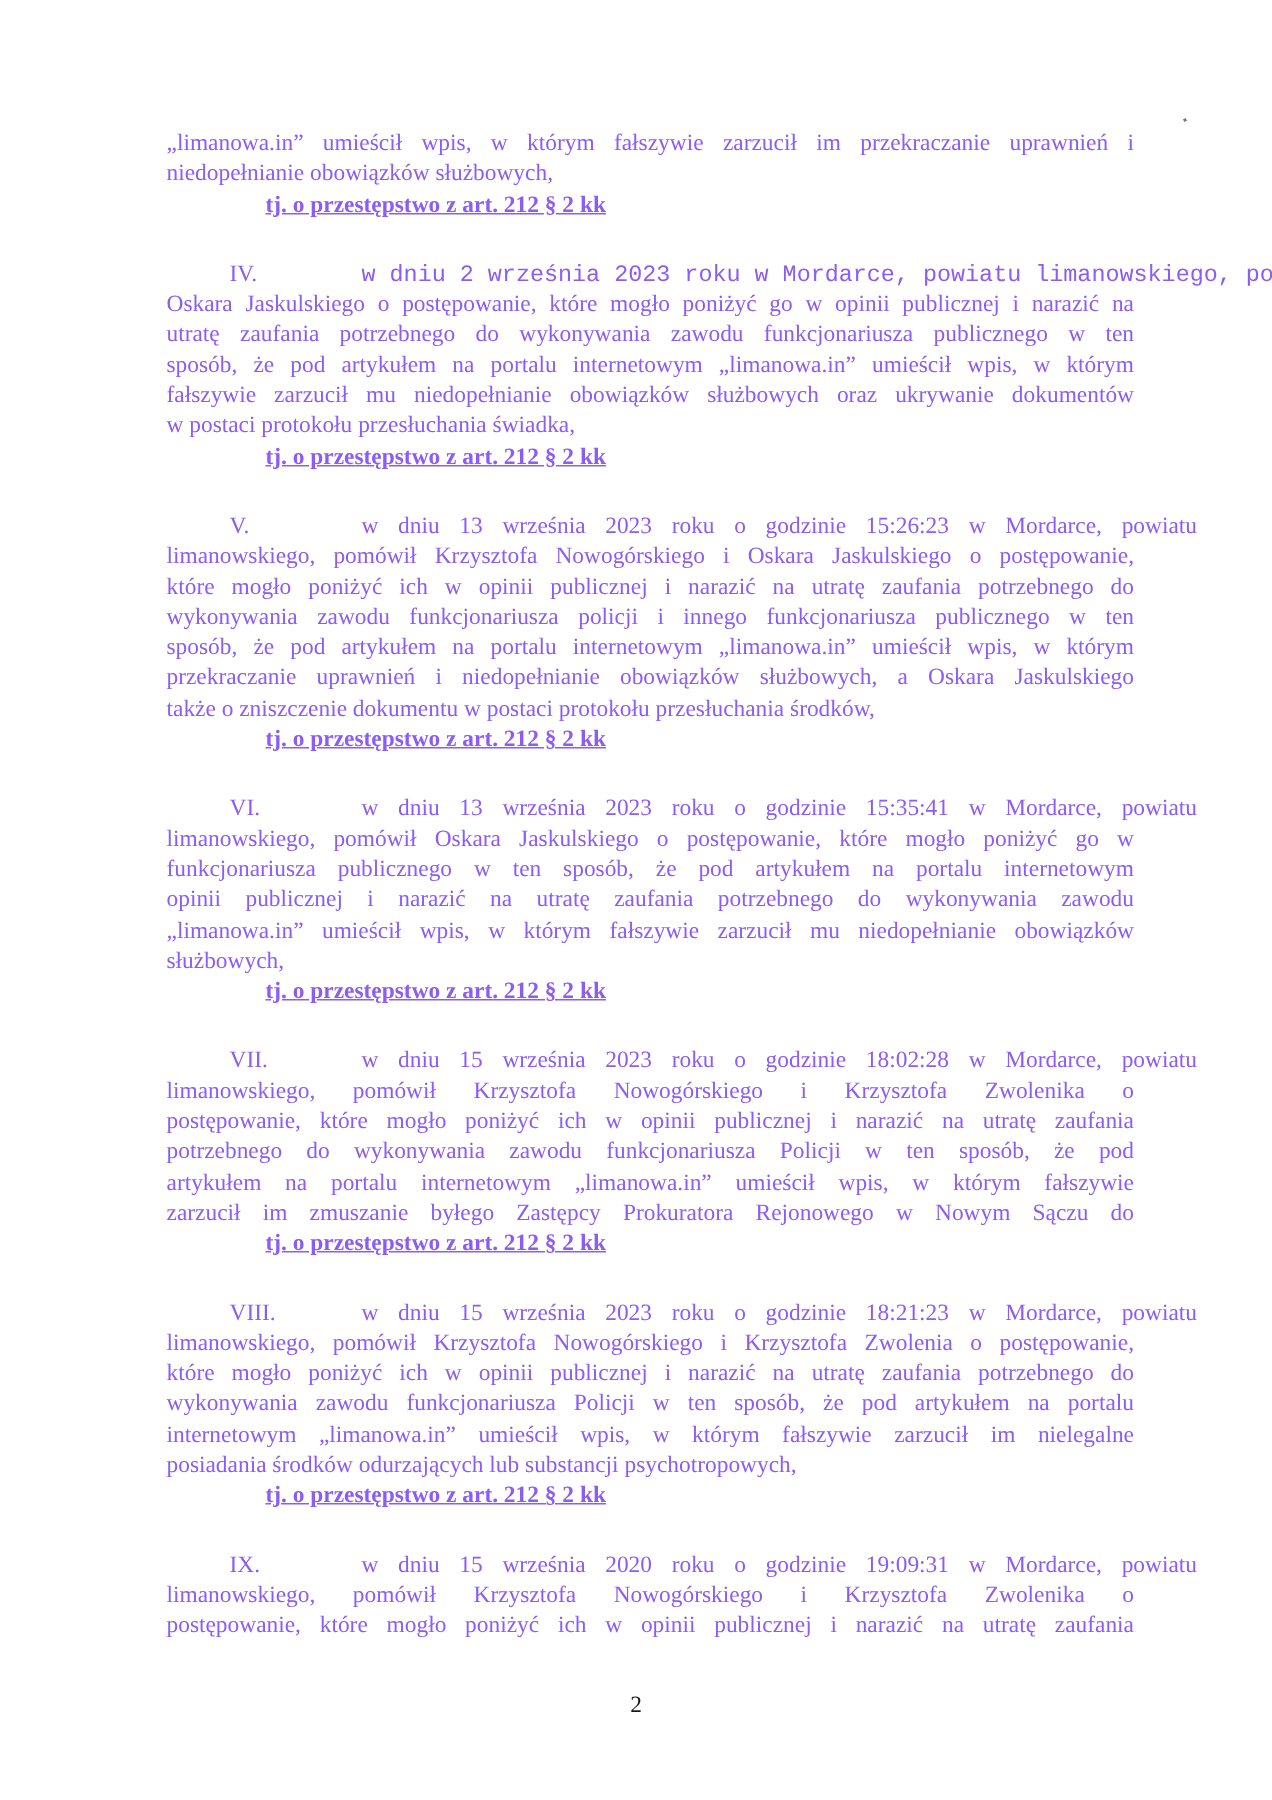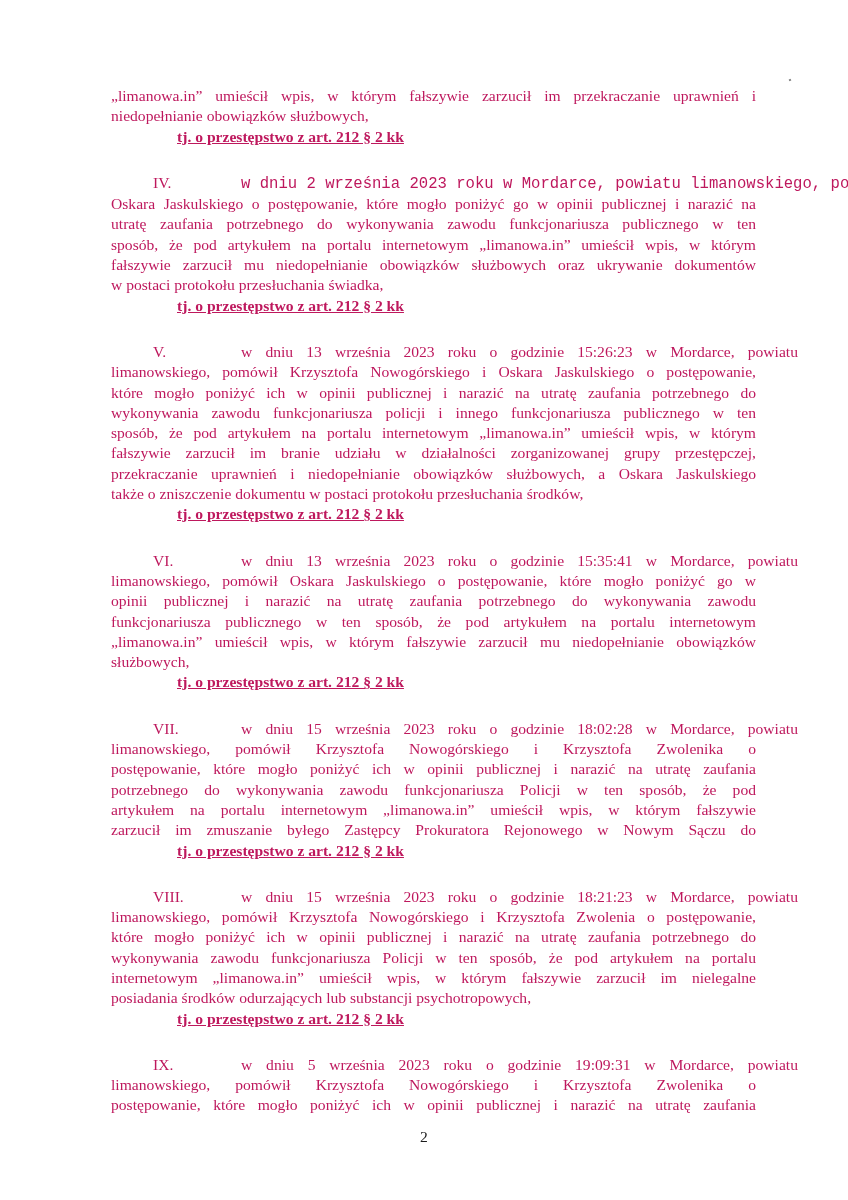--- a/index.html
+++ b/index.html
@@ -5,21 +5,21 @@
   html, body { margin: 0; padding: 0; background: #ffffff; }
   body { width: 848px; height: 1200px; position: relative; overflow: hidden; }
   .page {
     position: absolute;
     left: 111px;
     top: 86px;
     width: 645px;
     font-family: "Liberation Serif", serif;
     font-size: 15.6px;
     line-height: 20.3px;
-    color: #be185d;
+    color: #8b5cf6;
   }
   .para { text-align: justify; margin: 0; }
   .line { display: block; text-align: justify; text-align-last: justify; white-space: nowrap; }
   .line.last { text-align-last: left; }
   .num { display: inline-block; width: 88px; margin-left: 42px; }
   .charge {
     font-weight: bold;
     margin: 0 0 0 66px;
     line-height: 20.3px;
     text-decoration: underline;
@@ -66,32 +66,31 @@
   </div>
   <div class="charge">tj. o przestępstwo z art. 212 § 2 kk</div>
   <div class="gap"></div>
 
   <div class="para">
     <span class="line"><span class="num">V.</span><span style="display:inline-block;width:557px;text-align:justify;text-align-last:justify;">w dniu 13 września 2023 roku o godzinie 15:26:23 w Mordarce, powiatu</span></span>
     <span class="line">limanowskiego, pomówił Krzysztofa Nowogórskiego i Oskara Jaskulskiego o postępowanie,</span>
     <span class="line">które mogło poniżyć ich w opinii publicznej i narazić na utratę zaufania potrzebnego do</span>
     <span class="line">wykonywania zawodu funkcjonariusza policji i innego funkcjonariusza publicznego w ten</span>
     <span class="line">sposób, że pod artykułem na portalu internetowym „limanowa.in” umieścił wpis, w którym</span>
-    <span class="line">fałszywie zarzucił im branie udziału w działalności zorganizowanej grupy przestępczej,</span>
     <span class="line">przekraczanie uprawnień i niedopełnianie obowiązków służbowych, a Oskara Jaskulskiego</span>
     <span class="line last">także o zniszczenie dokumentu w postaci protokołu przesłuchania środków,</span>
   </div>
   <div class="charge">tj. o przestępstwo z art. 212 § 2 kk</div>
   <div class="gap"></div>
 
   <div class="para">
     <span class="line"><span class="num">VI.</span><span style="display:inline-block;width:557px;text-align:justify;text-align-last:justify;">w dniu 13 września 2023 roku o godzinie 15:35:41 w Mordarce, powiatu</span></span>
     <span class="line">limanowskiego, pomówił Oskara Jaskulskiego o postępowanie, które mogło poniżyć go w</span>
+    <span class="line">funkcjonariusza publicznego w ten sposób, że pod artykułem na portalu internetowym</span>
     <span class="line">opinii publicznej i narazić na utratę zaufania potrzebnego do wykonywania zawodu</span>
-    <span class="line">funkcjonariusza publicznego w ten sposób, że pod artykułem na portalu internetowym</span>
     <span class="line">„limanowa.in” umieścił wpis, w którym fałszywie zarzucił mu niedopełnianie obowiązków</span>
     <span class="line last">służbowych,</span>
   </div>
   <div class="charge">tj. o przestępstwo z art. 212 § 2 kk</div>
   <div class="gap"></div>
 
   <div class="para">
     <span class="line"><span class="num">VII.</span><span style="display:inline-block;width:557px;text-align:justify;text-align-last:justify;">w dniu 15 września 2023 roku o godzinie 18:02:28 w Mordarce, powiatu</span></span>
     <span class="line">limanowskiego, pomówił Krzysztofa Nowogórskiego i Krzysztofa Zwolenika o</span>
     <span class="line">postępowanie, które mogło poniżyć ich w opinii publicznej i narazić na utratę zaufania</span>
@@ -107,19 +106,19 @@
     <span class="line">limanowskiego, pomówił Krzysztofa Nowogórskiego i Krzysztofa Zwolenia o postępowanie,</span>
     <span class="line">które mogło poniżyć ich w opinii publicznej i narazić na utratę zaufania potrzebnego do</span>
     <span class="line">wykonywania zawodu funkcjonariusza Policji w ten sposób, że pod artykułem na portalu</span>
     <span class="line">internetowym „limanowa.in” umieścił wpis, w którym fałszywie zarzucił im nielegalne</span>
     <span class="line last">posiadania środków odurzających lub substancji psychotropowych,</span>
   </div>
   <div class="charge">tj. o przestępstwo z art. 212 § 2 kk</div>
   <div class="gap"></div>
 
   <div class="para">
-    <span class="line"><span class="num">IX.</span><span style="display:inline-block;width:557px;text-align:justify;text-align-last:justify;">w dniu 5 września 2023 roku o godzinie 19:09:31 w Mordarce, powiatu</span></span>
+    <span class="line"><span class="num">IX.</span><span style="display:inline-block;width:557px;text-align:justify;text-align-last:justify;">w dniu 15 września 2020 roku o godzinie 19:09:31 w Mordarce, powiatu</span></span>
     <span class="line">limanowskiego, pomówił Krzysztofa Nowogórskiego i Krzysztofa Zwolenika o</span>
     <span class="line">postępowanie, które mogło poniżyć ich w opinii publicznej i narazić na utratę zaufania</span>
   </div>
 </div>
 
 <div class="page-number">2</div>
 
 </body></html>

